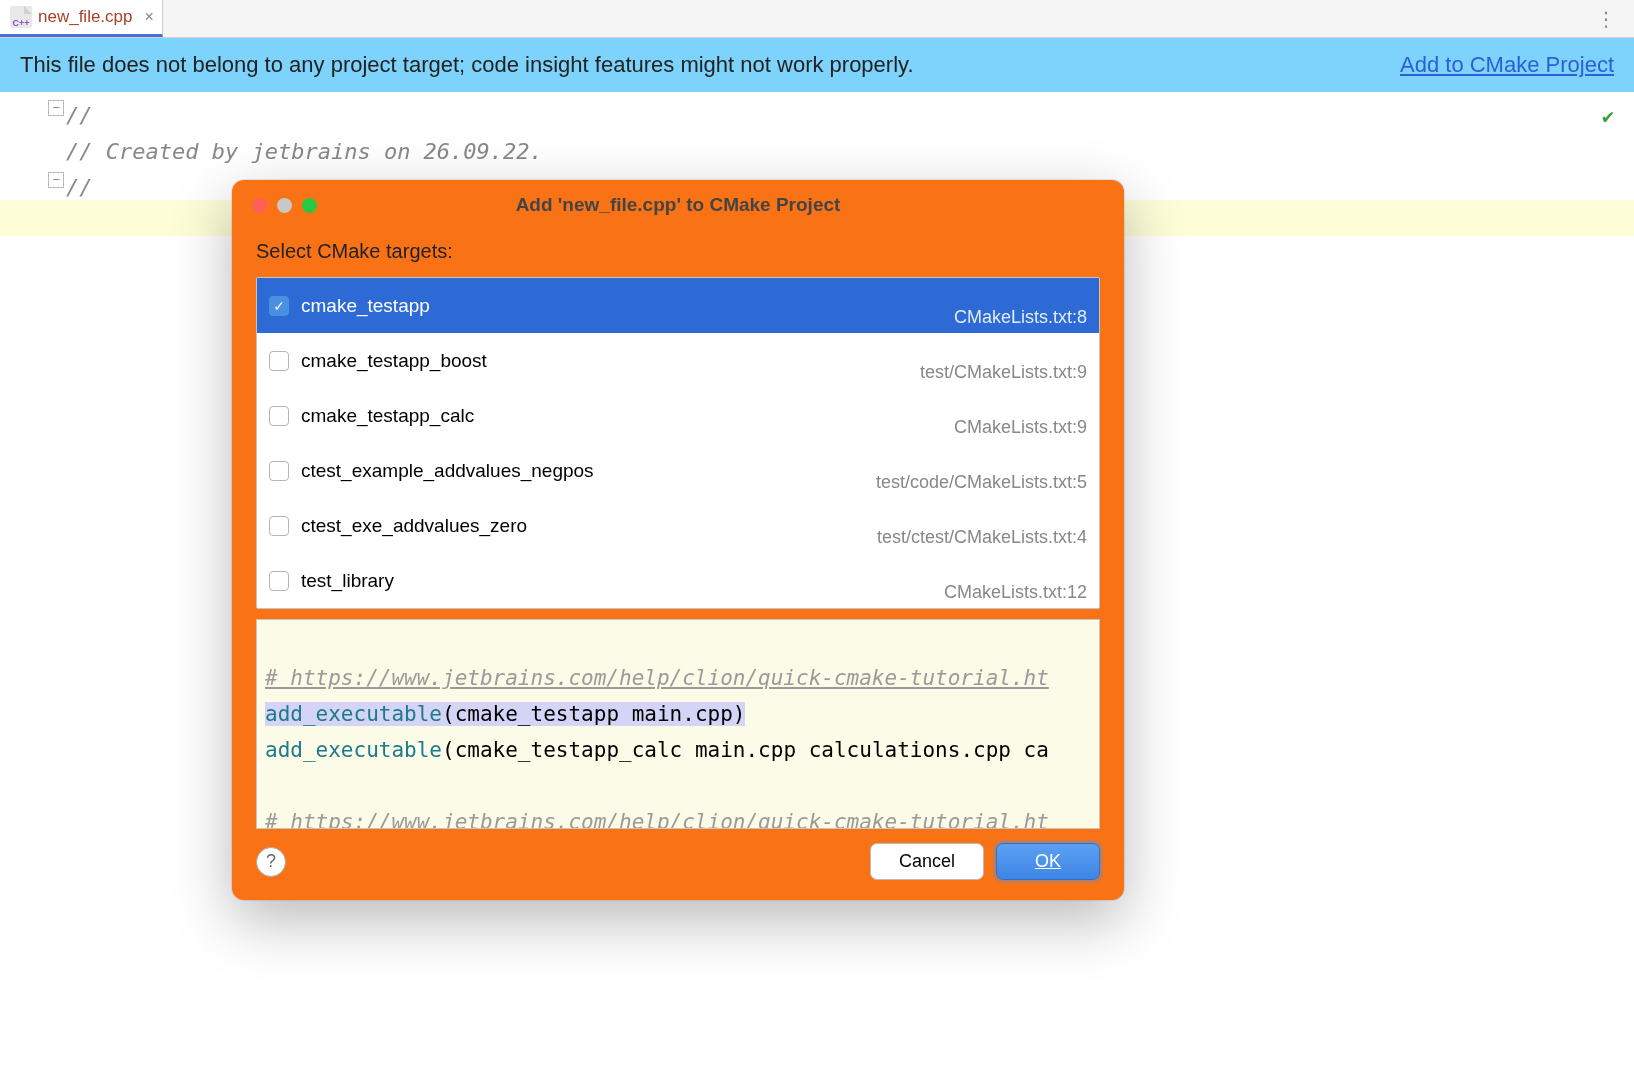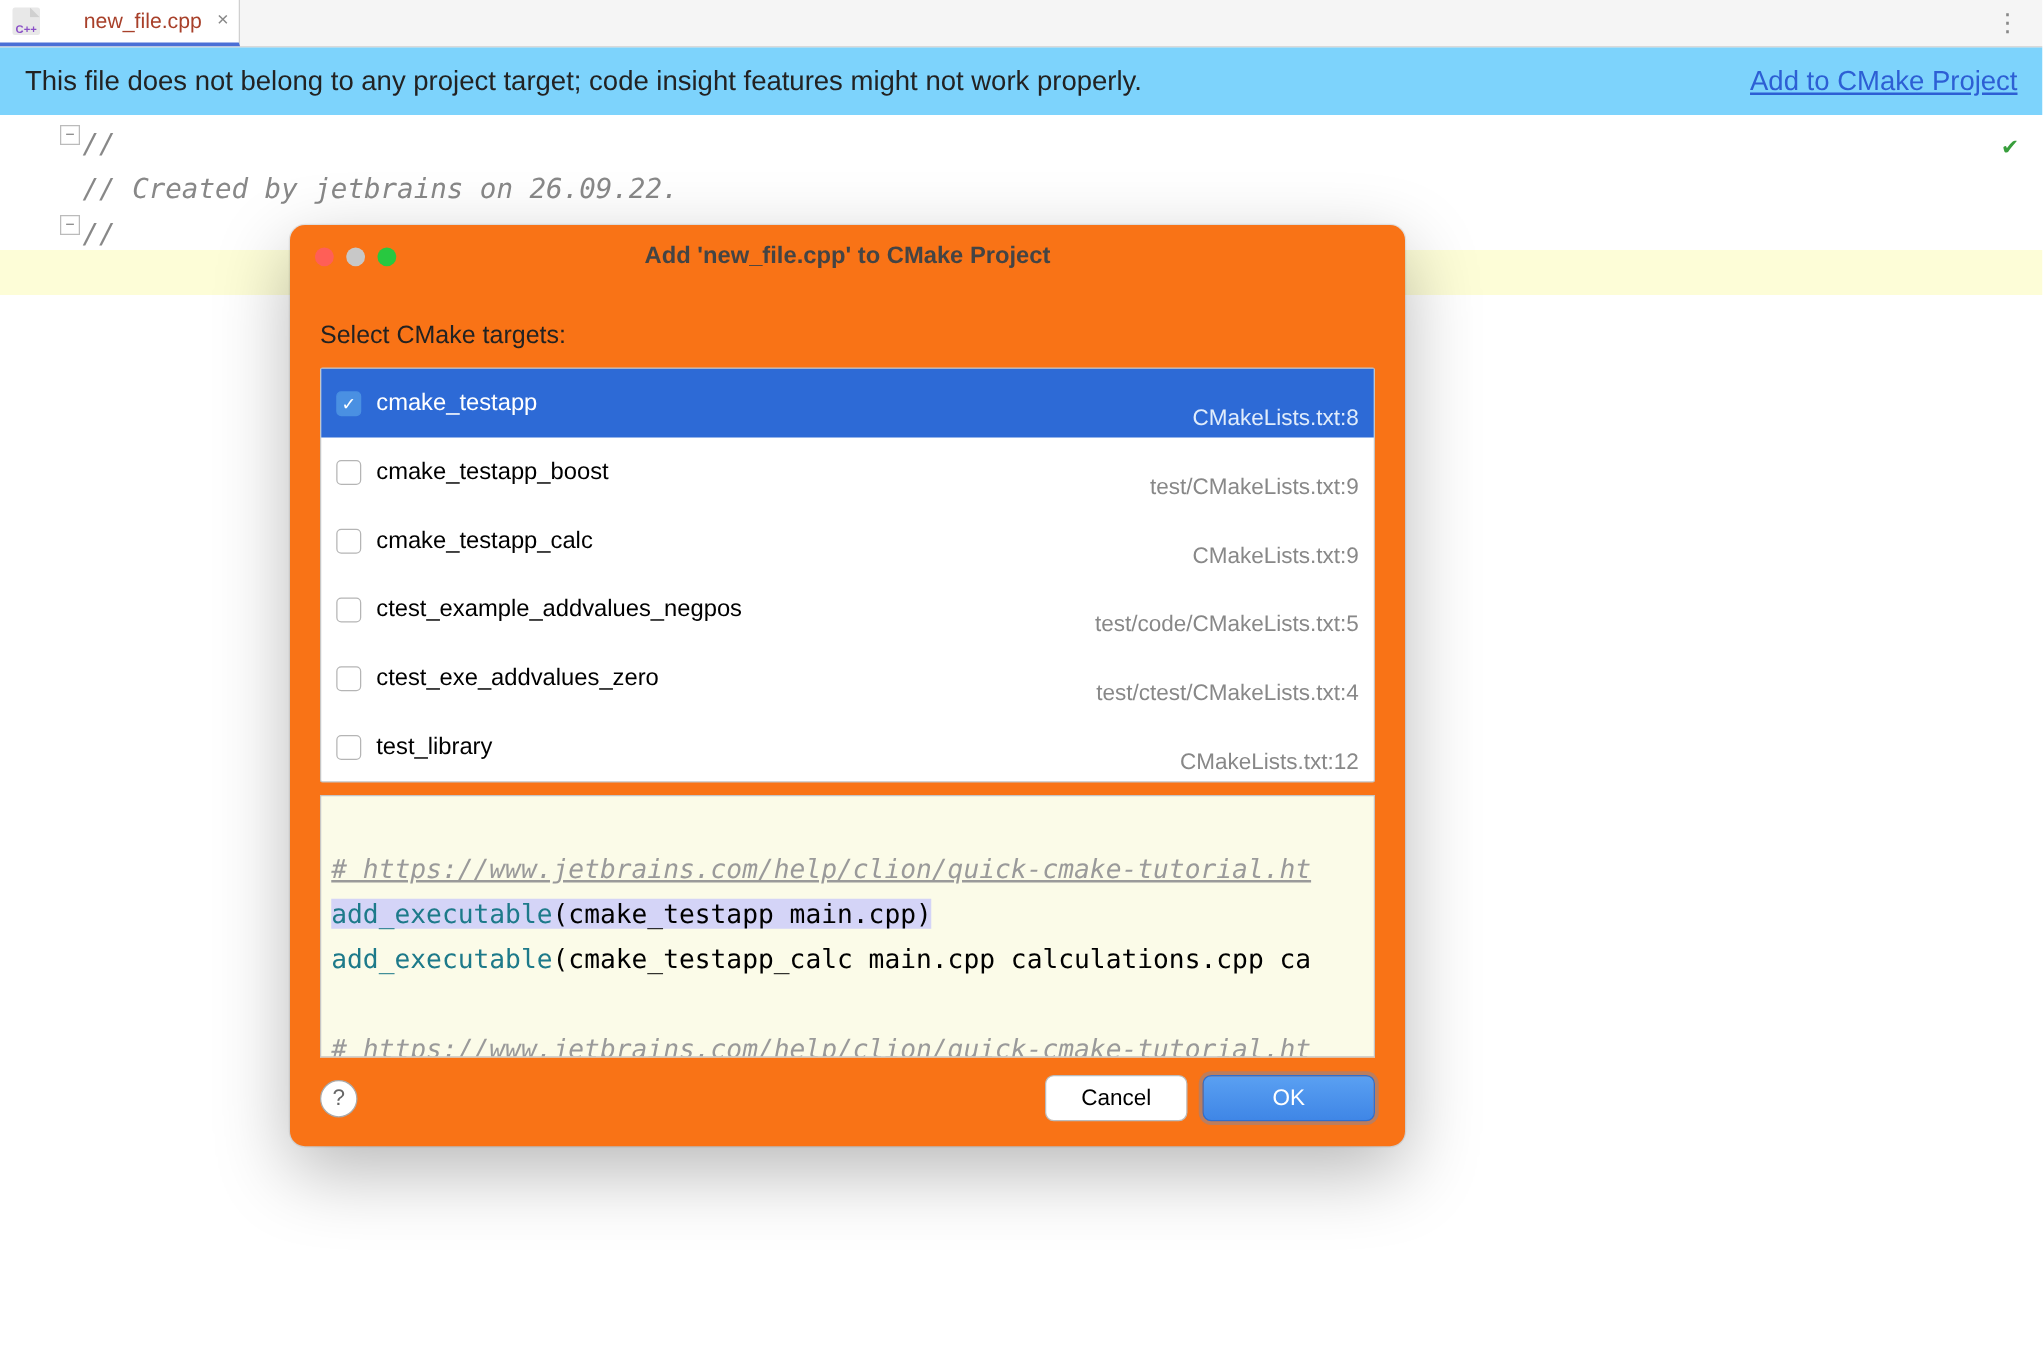--- a/index.html
+++ b/index.html
@@ -42,21 +42,21 @@
     position: relative;
   }
   .cpp-icon::before {
     content: "";
     position: absolute;
     top: 0; right: 0;
     width: 8px; height: 8px;
     background: #d0d0d0;
     clip-path: polygon(0 0, 100% 100%, 0 100%);
   }
-  .tab-name { color: #a8402a; font-size: 17px; margin-left: 29px; }
+  .tab-name { color: #a8402a; font-size: 17px; }
   .tab-close { color: #888; font-size: 16px; margin-left: 6px; cursor: pointer; }
   .tab-overflow { margin-left: auto; padding: 0 18px; color: #888; font-size: 20px; cursor: pointer; }
   .banner {
     background: #7dd3fc;
     padding: 14px 20px;
     display: flex;
     align-items: center;
     font-size: 22px;
     color: #222;
   }
@@ -108,21 +108,21 @@
     align-items: center;
     position: relative;
   }
   .traffic { display: flex; gap: 10px; position: absolute; left: 20px; }
   .dot { width: 15px; height: 15px; border-radius: 50%; }
   .dot.red { background: #ff5f57; }
   .dot.yellow { background: #c8c8c8; }
   .dot.green { background: #28c840; }
   .dialog-title { margin: 0 auto; font-size: 19px; font-weight: 600; color: #444; }
   .dialog-body { padding: 10px 24px 20px; }
-  .select-label { font-size: 20px; color: #222; margin-bottom: 14px; margin-top: 17px; }
+  .select-label { font-size: 20px; color: #222; margin-bottom: 14px; }
   .targets-list {
     border: 1px solid #c5c5c5;
     background: #fff;
     border-radius: 2px;
   }
   .target-row {
     display: flex;
     align-items: center;
     padding: 5px 12px;
     font-size: 19px;
@@ -175,21 +175,22 @@
     padding: 7px 28px;
     font-size: 18px;
     border-radius: 7px;
     cursor: pointer;
   }
   .btn.cancel { background: #fff; border: 1px solid #bbb; margin-left: auto; text-align: center; }
   .btn.ok {
     background: linear-gradient(#5aa0f2, #3f86e6);
     color: #fff; border: 1px solid #2d6fd0;
     box-shadow: 0 0 0 3px rgba(74,144,226,0.35);
-    padding: 7px 55px;
+    padding: 7px 38px;
+    text-decoration: underline;
   }
   .editor-hl-row {
     position: absolute;
     left: 0; right: 0;
     background: #fdfdd7;
     height: 36px;
     z-index: -1;
   }
 </style>
 </head>

